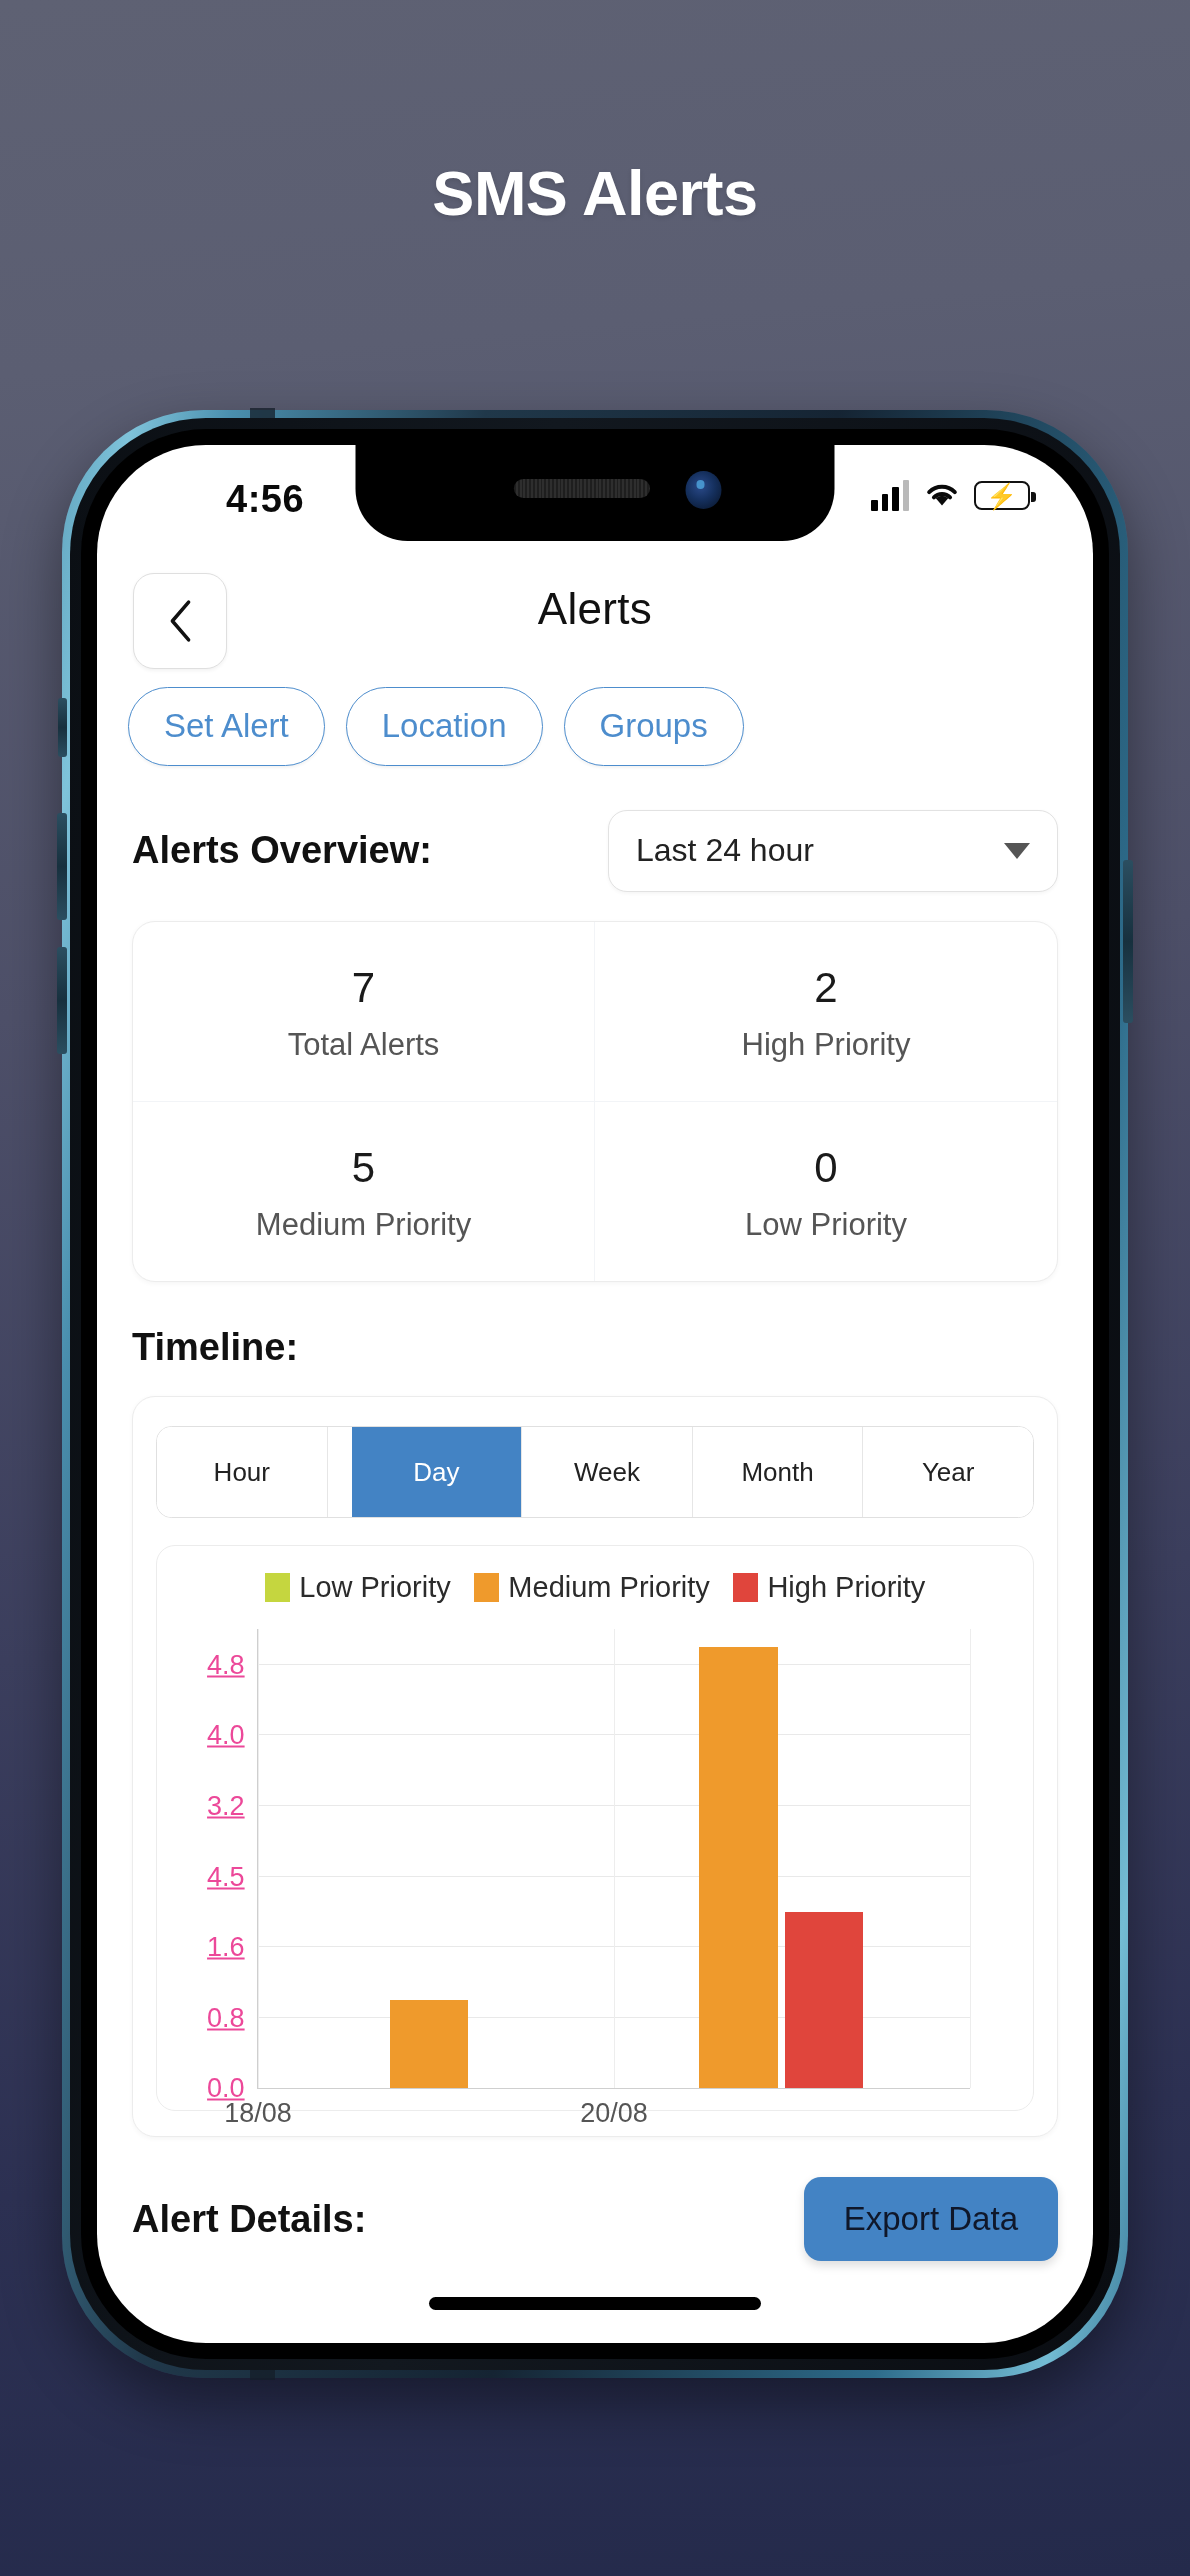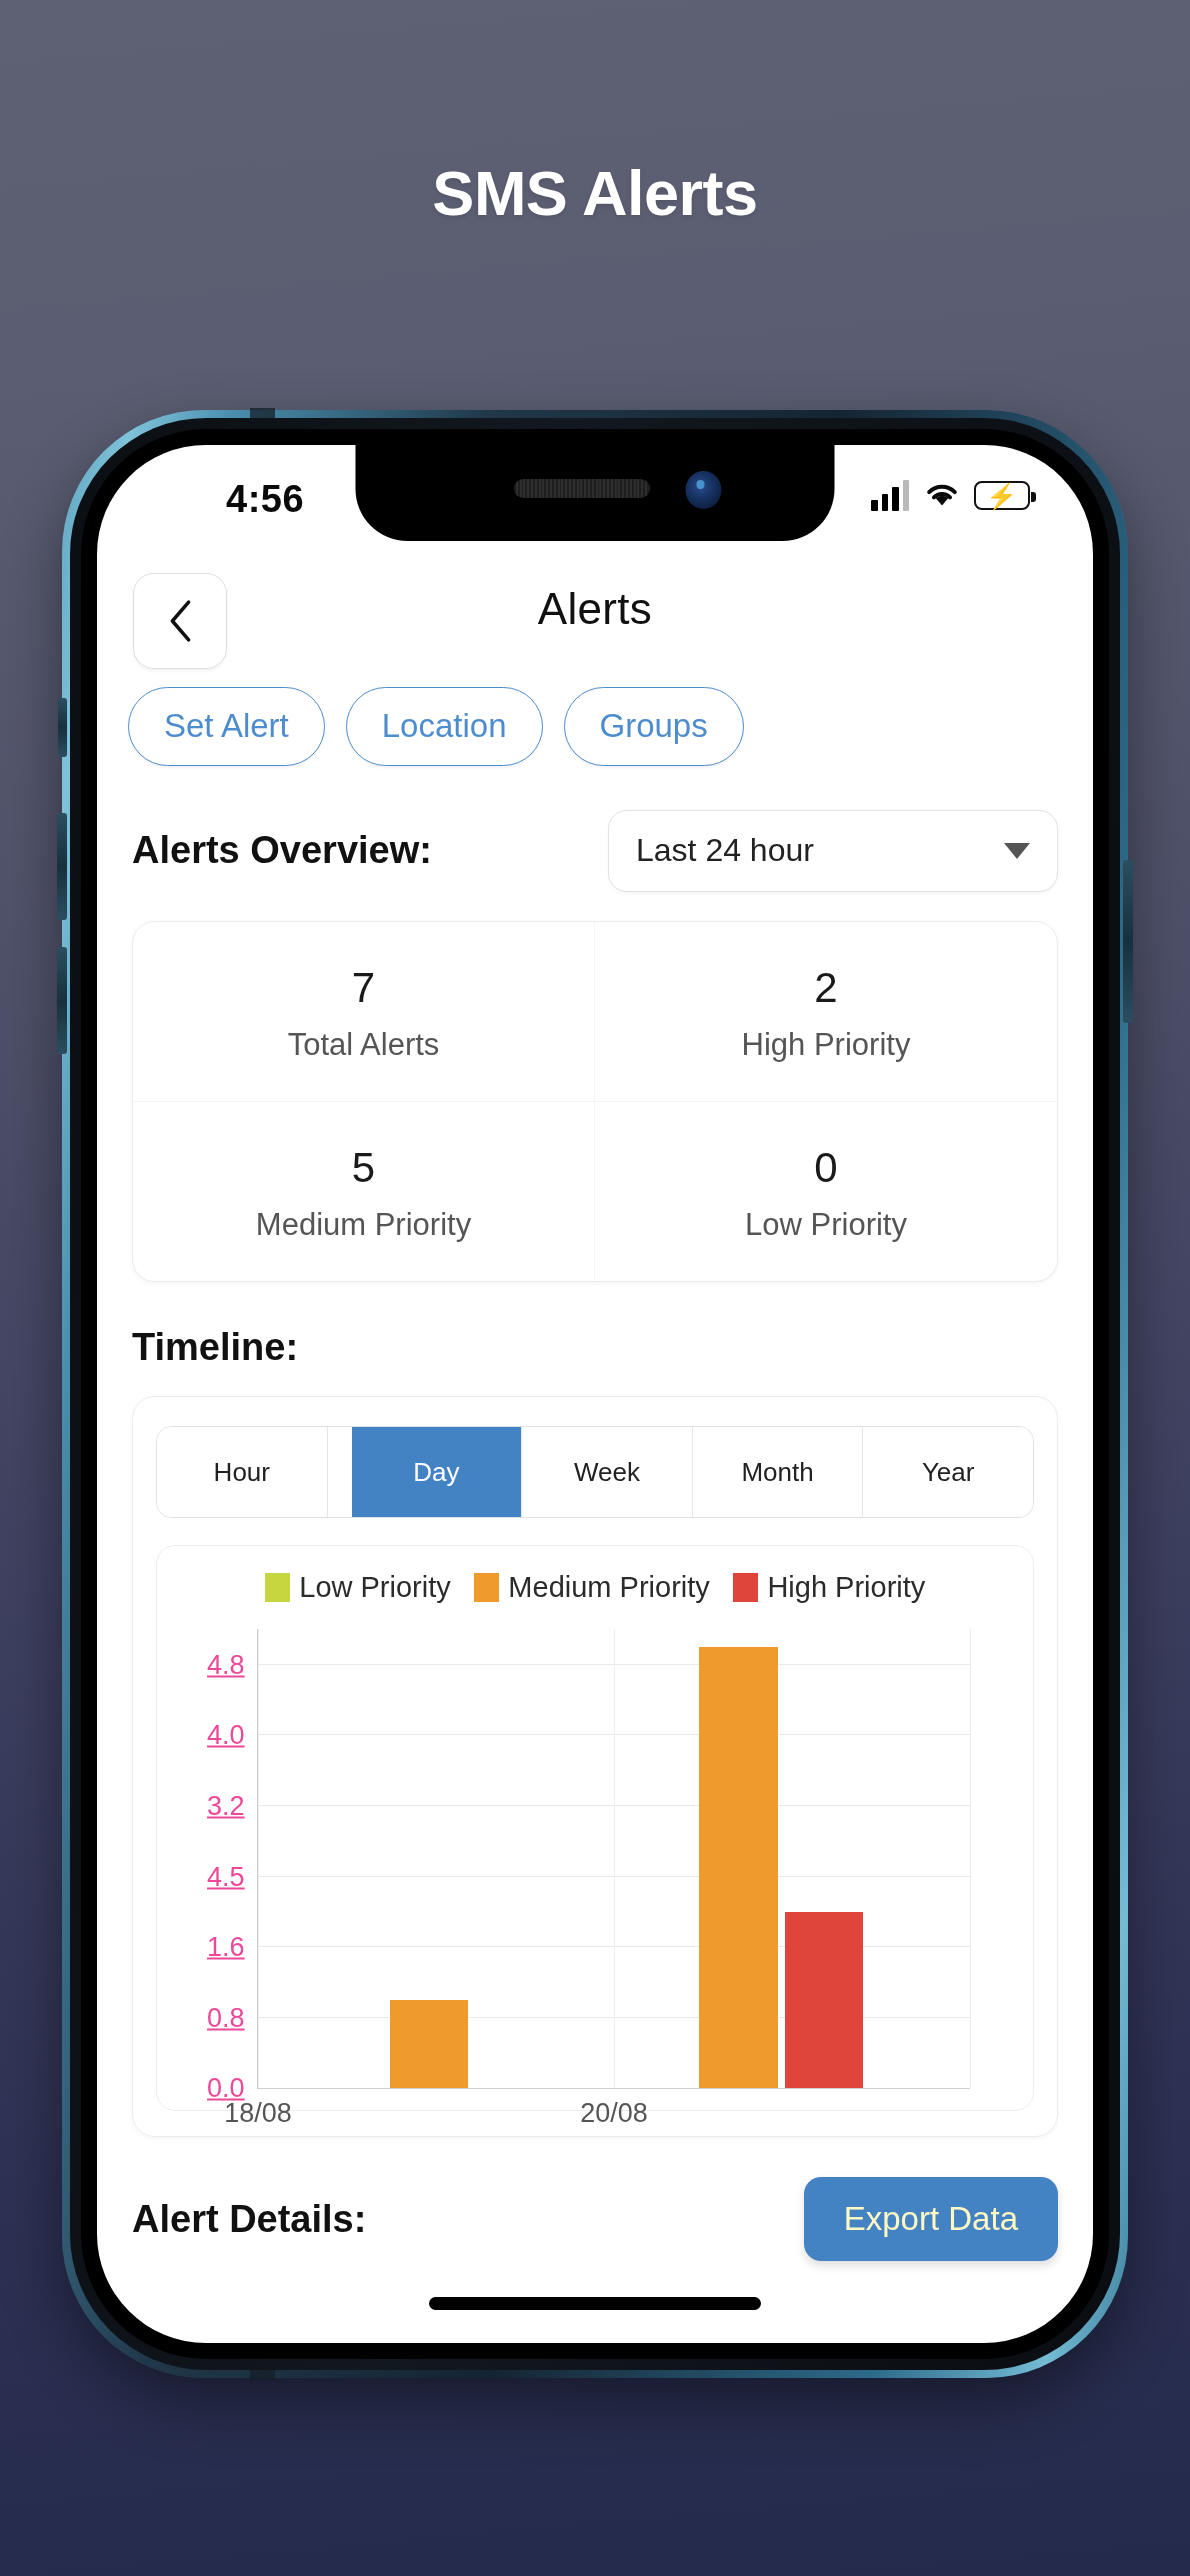--- a/index.html
+++ b/index.html
@@ -207,21 +207,21 @@
     position:absolute; top:100%; margin-top:9.6px; transform:translateX(-50%);
     font-size:27px; color:#555; white-space:nowrap;
   }
   .bar{ position:absolute; bottom:0; }
 
   .details-row{
     display:flex; align-items:center; justify-content:space-between;
     padding:0 35px; margin-top:40px;
   }
   .export-btn{
-    background:#4383c4; color:#fef9c3; font-size:33px;
+    background:#4383c4; color:#0f172a; font-size:33px;
     padding:8px 40px; height:84px; border-radius:17px; border:none;
     display:flex; align-items:center; justify-content:center;
     box-shadow:0 4.8px 9.6px rgba(0,0,0,.13);
   }
   .home-ind{
     position:absolute; left:50%; transform:translateX(-50%); bottom:33px;
     width:332px; height:13.4px; border-radius:6.7px; background:#000;
   }
 </style>
 </head>

